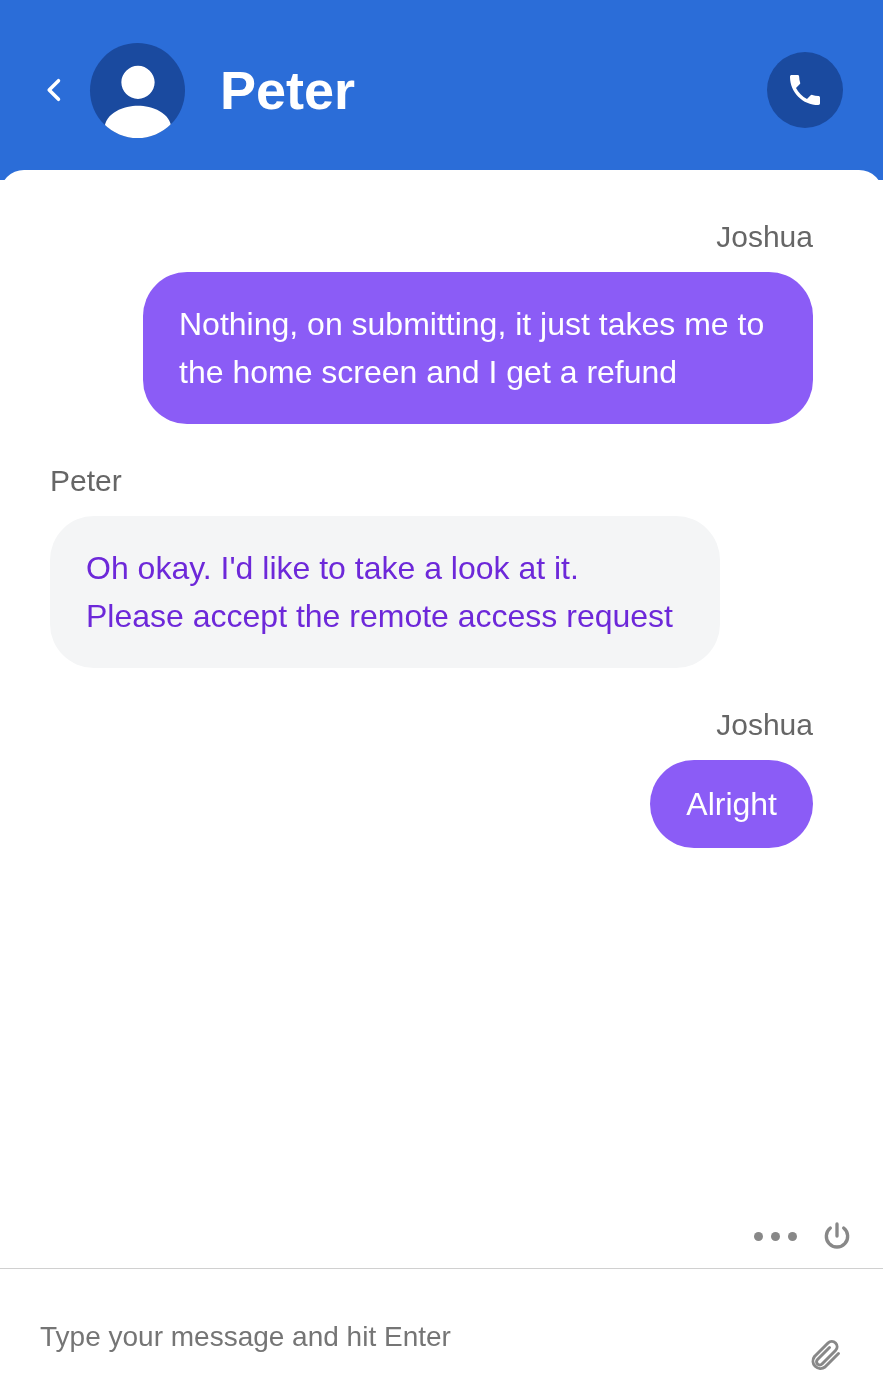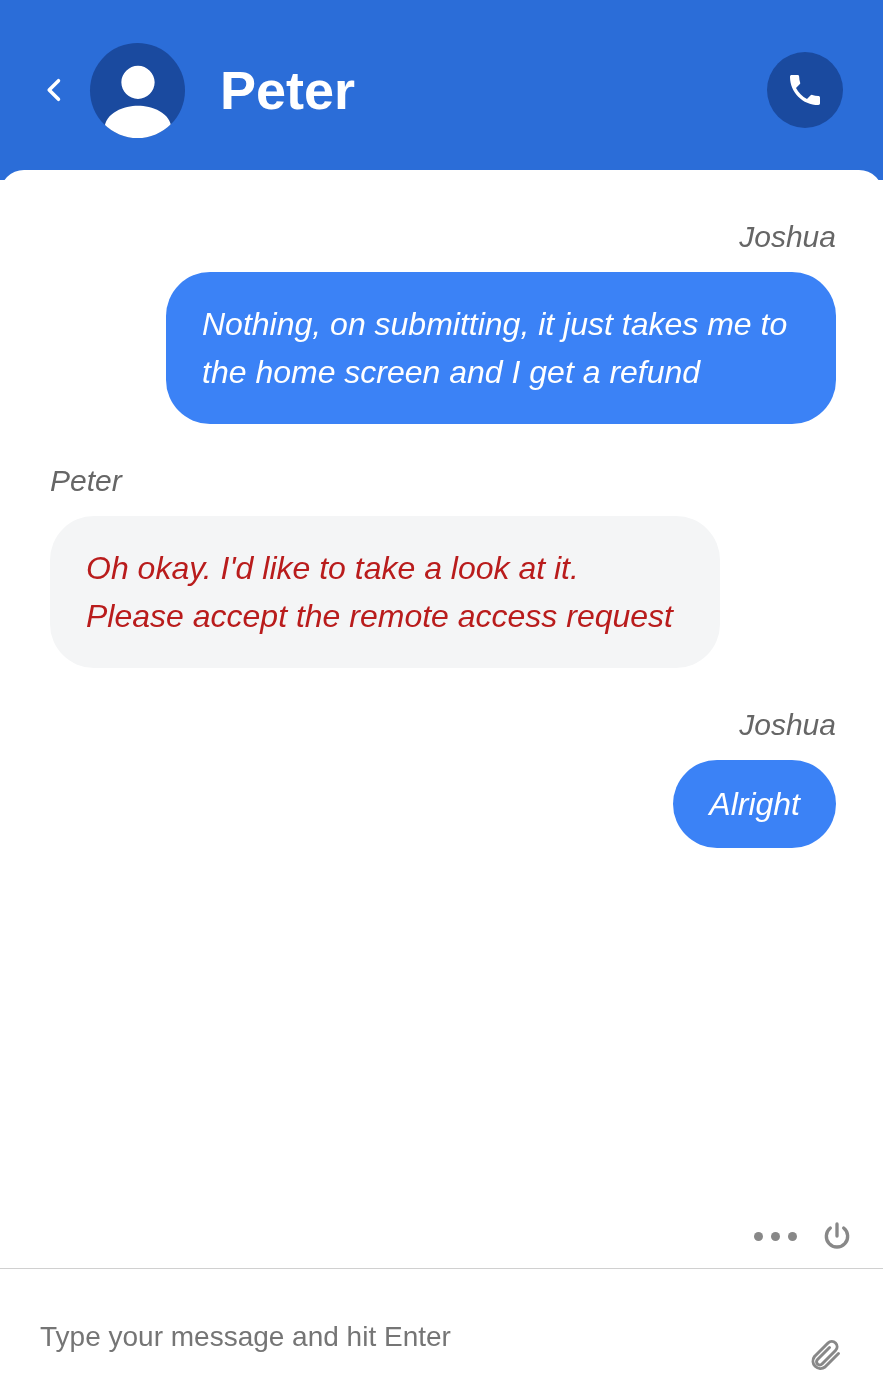--- a/index.html
+++ b/index.html
@@ -64,24 +64,23 @@
       background: #1a4a9f;
       display: flex;
       align-items: center;
       justify-content: center;
       cursor: pointer;
     }
     .chat-container {
       background: #fff;
       border-radius: 24px 24px 0 0;
       margin-top: -10px;
-      padding: 50px 47px 0 50px;
+      padding: 50px 70px 0 50px;
       position: relative;
       height: 1010px;
-      font-style: italic;
     }
     .sender-label {
       color: #666;
       font-size: 30px;
       margin-bottom: 18px;
     }
     .sender-right {
       text-align: right;
     }
     .sender-left {
@@ -98,26 +97,26 @@
       justify-content: flex-start;
     }
     .bubble {
       padding: 28px 36px;
       border-radius: 44px;
       font-size: 32px;
       line-height: 1.5;
       max-width: 670px;
     }
     .bubble-blue {
-      background: #3b82f6;
+      background: #8b5cf6;
       color: #fff;
     }
     .bubble-gray {
       background: #f4f5f6;
-      color: #b91c1c;
+      color: #6d28d9;
     }
     .bubble-small {
       padding: 20px 36px;
     }
     .system-msg {
       text-align: center;
       color: #9a9a9a;
       font-size: 30px;
       line-height: 1.55;
       margin-top: 10px;

